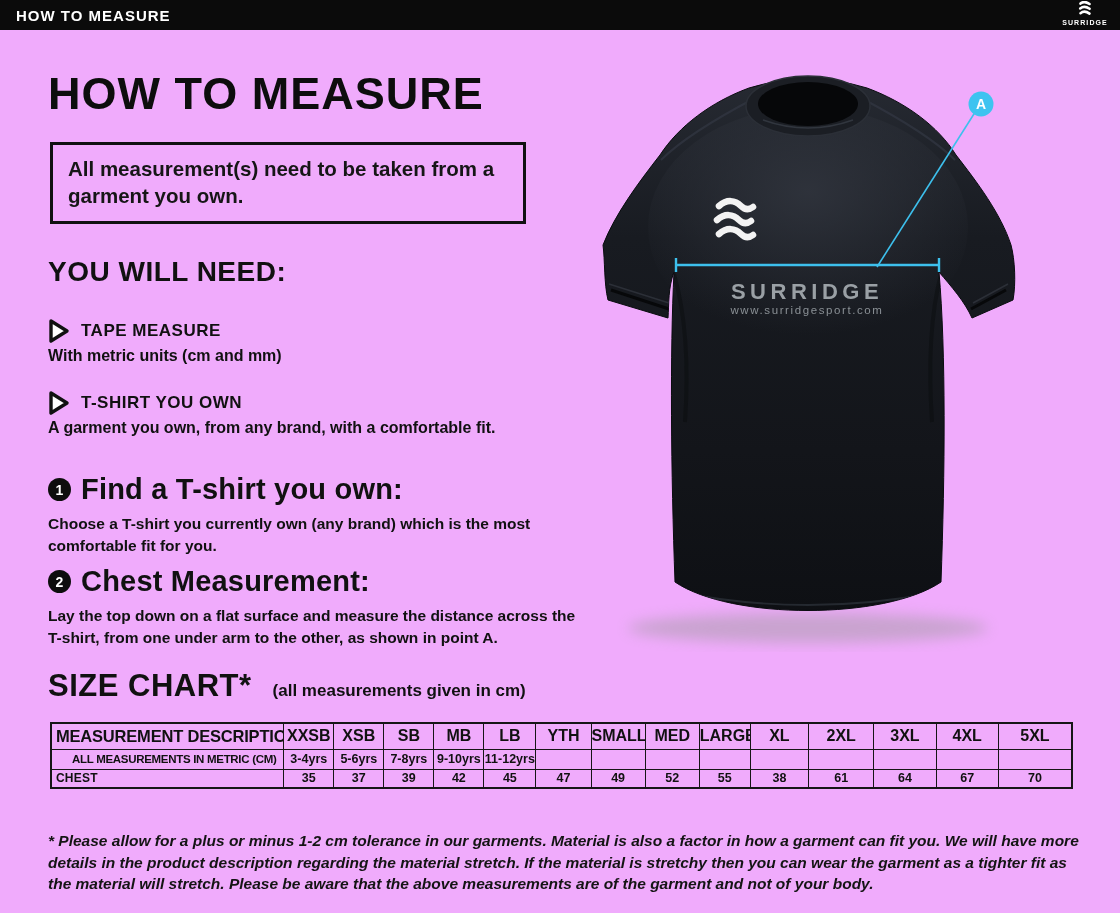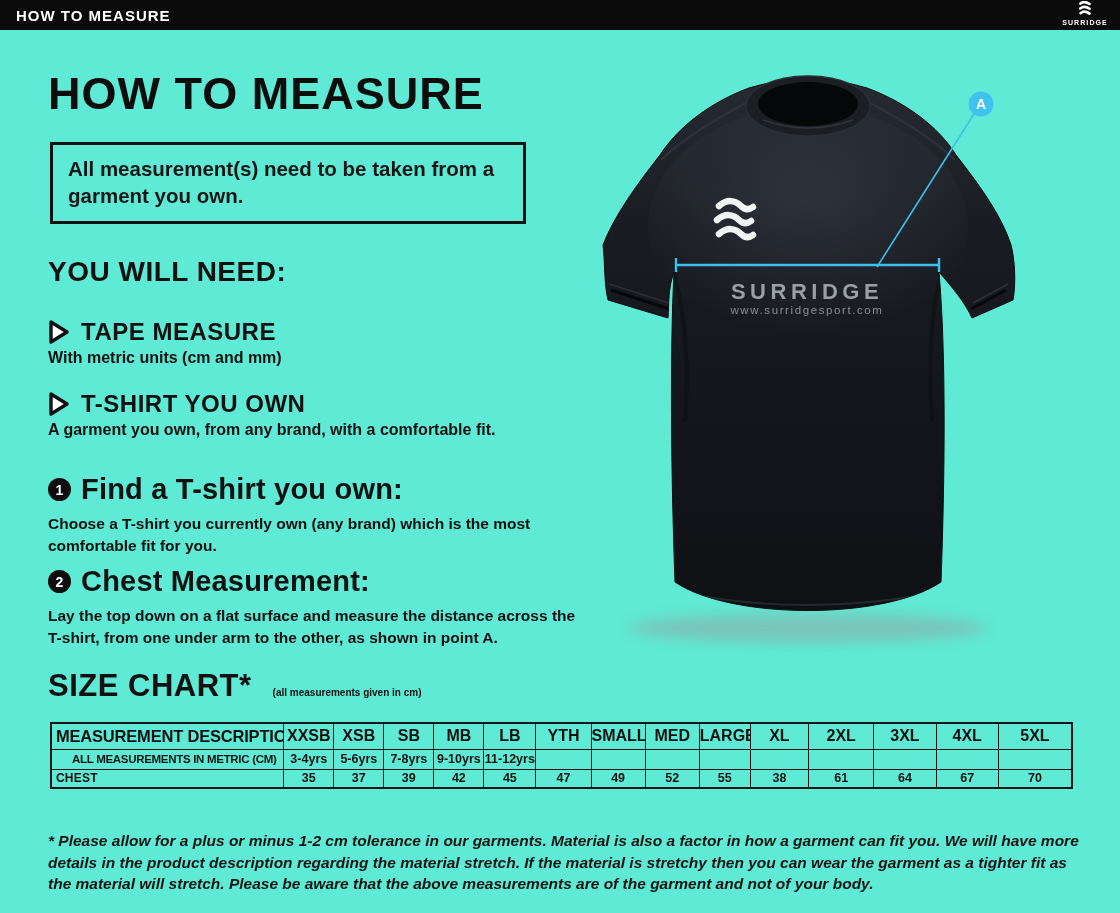--- a/index.html
+++ b/index.html
@@ -1,19 +1,19 @@
 <!DOCTYPE html>
 <html><head>
 <meta charset="utf-8">
 <style>
   * { margin:0; padding:0; box-sizing:border-box; }
   html,body { background:#ffffff; }
   .page {
     position:relative; width:1120px; height:913px; overflow:hidden;
-    background:#5eead4; color:#111;
+    background:#f0abfc; color:#111;
     font-family:"Liberation Sans","DejaVu Sans",sans-serif;
   }
   
   .topbar {
     position:absolute; left:0; top:0; width:1120px; height:30px;
     background:#0b0b0b; display:flex; align-items:center;
   }
   .topbar-title {
     color:#fff; font-size:15px; font-weight:700; letter-spacing:1px;
     padding-left:16px;
@@ -35,36 +35,36 @@
     font-size:20.5px; font-weight:700; line-height:27px; color:#161616;
   }
   .ywn-heading {
     position:absolute; left:48px; top:256px;
     font-size:28px; font-weight:800; letter-spacing:0.5px;
   }
   .need-item { position:absolute; left:48px; }
   .need-item.first  { top:318px; }
   .need-item.second { top:390px; }
   .need-head { display:flex; align-items:center; gap:11px; }
-  .need-title { font-size:24px; font-weight:800; letter-spacing:0.5px; }
+  .need-title { font-size:17px; font-weight:800; letter-spacing:0.5px; }
   .need-desc { font-size:16px; font-weight:700; margin-top:3px; }
   .tri-icon { display:block; }
   .step { position:absolute; left:48px; }
   .step.one { top:473px; }
   .step.two { top:565px; }
   .step-head { display:flex; align-items:center; gap:10px; }
   .step-badge {
     width:23px; height:23px; border-radius:50%; background:#0d0d0d; color:#fff;
     font-size:14px; font-weight:700; display:flex; align-items:center; justify-content:center;
   }
   .step-title { font-size:29px; font-weight:700; letter-spacing:0.2px; }
   .step-desc { margin-top:7px; width:532px; font-size:15.5px; font-weight:700; line-height:21.5px; }
   .sc-heading { position:absolute; left:48px; top:668px; display:flex; align-items:baseline; gap:21px; }
   .sc-title { font-size:31px; font-weight:800; letter-spacing:0.5px; }
-  .sc-sub { font-size:10px; font-weight:700; }
+  .sc-sub { font-size:17px; font-weight:700; }
   
   .size-table {
     position:absolute; left:50px; top:722px; width:1023px;
     border-collapse:collapse; table-layout:fixed;
     border:2.5px solid #161616;
   }
   .size-table th, .size-table td {
     border:1.6px solid #161616; text-align:center; vertical-align:middle;
     white-space:nowrap; overflow:hidden; color:#111;
   }

